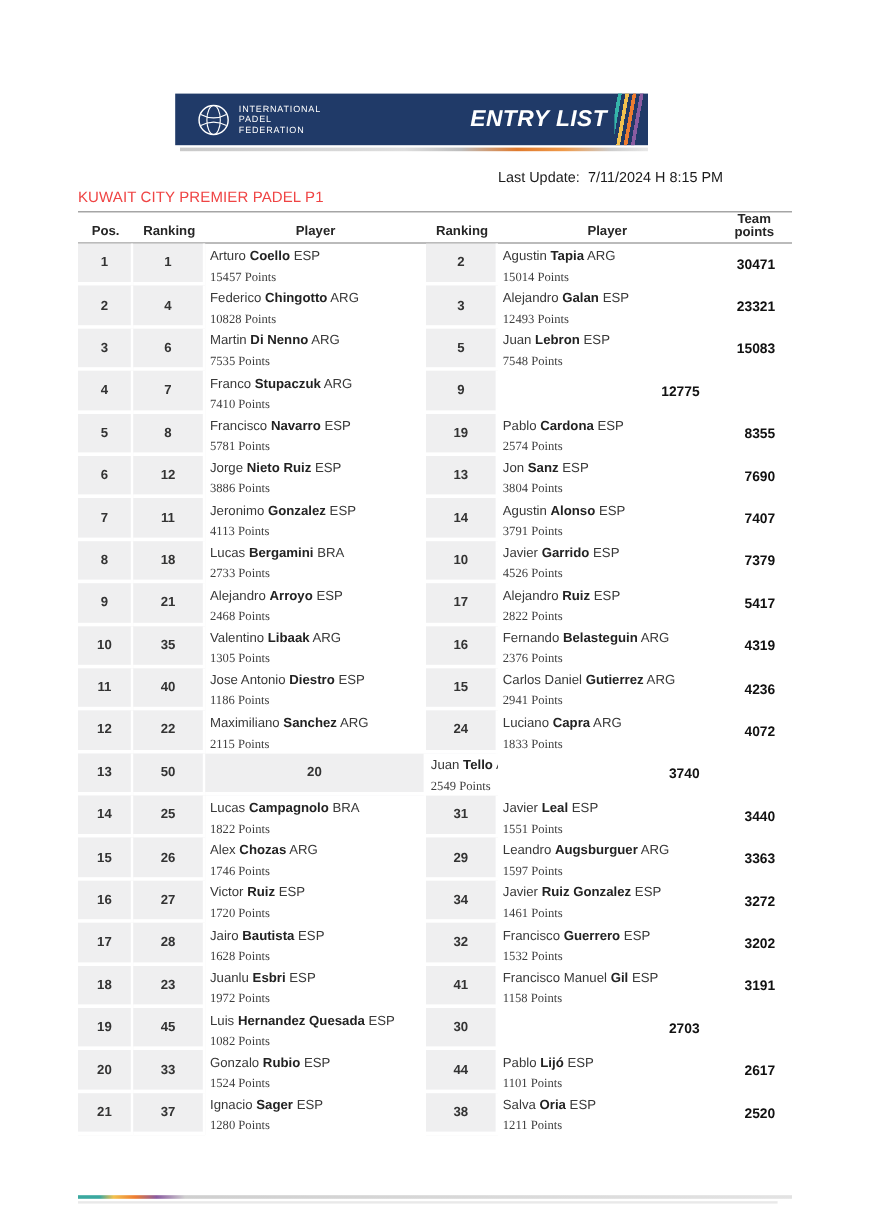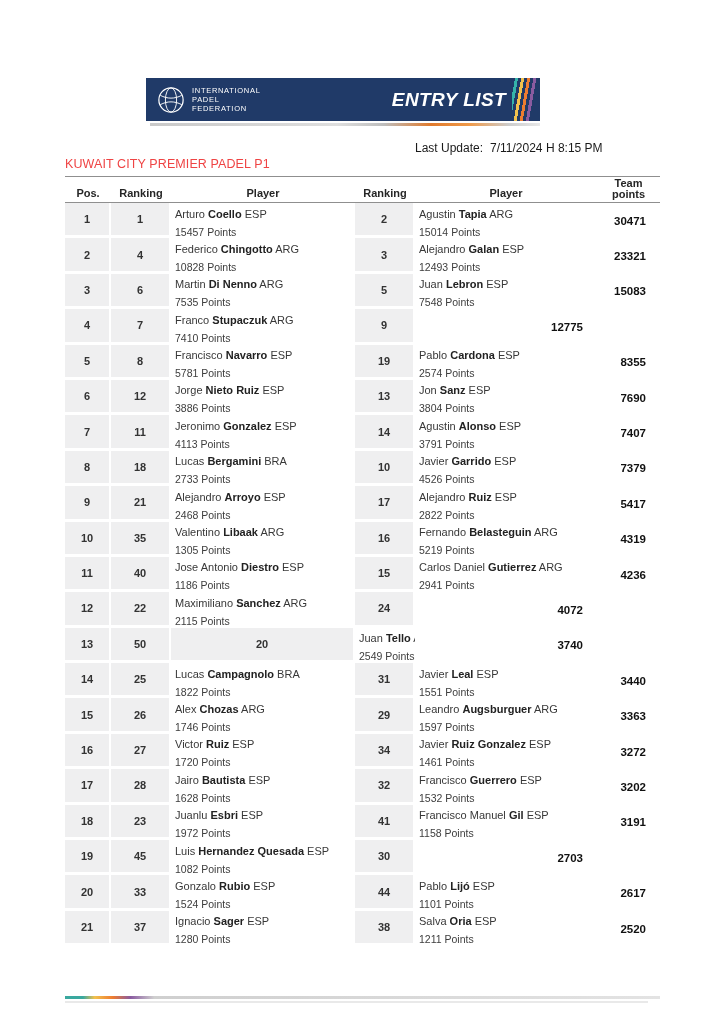--- a/index.html
+++ b/index.html
@@ -8,21 +8,21 @@
     width:724px; height:1024px; position:relative; overflow:hidden;
     font-family:"Liberation Sans", sans-serif; color:#333;
   }
   .page { position:absolute; inset:0; background:#fff; }
 
   
   .banner {
     position:absolute; left:146px; top:78px; width:394px; height:43px;
     background:#203a68; display:flex; align-items:center;
   }
-  .logo { display:flex; align-items:center; gap:7px; padding-left:11px; }
+  .logo { display:flex; align-items:center; gap:7px; padding-left:18px; }
   .logo-icon svg { display:block; }
   .logo-text { color:#fff; font-size:7.5px; line-height:9px; letter-spacing:0.7px; font-weight:400; }
   .banner-title {
     position:absolute; right:34px; top:11px; color:#fff;
     font-size:19px; font-weight:700; font-style:italic; letter-spacing:0.4px;
   }
   .banner-stripes {
     position:absolute; right:0; top:0; width:28px; height:43px;
     background:linear-gradient(100deg,
       transparent 0 3px, #35b4aa 3px 6px,
@@ -55,21 +55,21 @@
 
   .tr { display:grid; grid-template-columns:46px 60px 184px 60px 182px 63px; height:35.4px; }
   .td.gray {
     background:#efeff0; border-right:2px solid #fff; border-bottom:3px solid #fff;
     display:flex; align-items:center; justify-content:center;
     font-size:11px; font-weight:700; color:#333;
   }
   .td.player { padding:3.5px 0 0 4px; overflow:hidden; }
   .pname { font-size:11px; line-height:14px; color:#383838; white-space:nowrap; }
   .pname .b { font-weight:700; color:#222; }
-  .ppoints { font-size:10.5px; line-height:14px; margin-top:4px; color:#3d3d3d; }
+  .ppoints { font-size:10.5px; line-height:14px; margin-top:4px; color:#3d3d3d;font-family:Liberation Serif, serif; }
   .td.team {
     display:flex; align-items:center; justify-content:flex-end;
     padding-right:14px; font-size:11.5px; font-weight:700; color:#111;
   }
 
   
   .footer { position:absolute; left:65px; top:996px; width:595px; }
   .footer .f1 {
     height:3px;
     background:linear-gradient(90deg,#3aa89f 0%,#3aa89f 3%,#f2c14e 5%,#ee7c30 8%,#8a5ba0 11%,#cfcfcf 15%,#e3e3e3 100%);
@@ -331,21 +331,21 @@
       <div class="ppoints">
         <span>1305</span> <span>Points</span>
       </div>
     </div>
     <div class="td gray">16</div>
     <div class="td player">
       <div class="pname">
         <span>Fernando</span> <span class="b">Belasteguin</span> <span>ARG</span>
       </div>
       <div class="ppoints">
-        <span>5219</span> <span>Points</span>
+        <span>2376</span> <span>Points</span>
       </div>
     </div>
     <div class="td team">4319</div>
   </div>
 
   <div class="tr">
     <div class="td gray">11</div>
     <div class="td gray">40</div>
     <div class="td player">
       <div class="pname">
@@ -372,20 +372,28 @@
     <div class="td gray">22</div>
     <div class="td player">
       <div class="pname">
         <span>Maximiliano</span> <span class="b">Sanchez</span> <span>ARG</span>
       </div>
       <div class="ppoints">
         <span>2115</span> <span>Points</span>
       </div>
     </div>
     <div class="td gray">24</div>
+    <div class="td player">
+      <div class="pname">
+        <span>Luciano</span> <span class="b">Capra</span> <span>ARG</span>
+      </div>
+      <div class="ppoints">
+        <span>1833</span> <span>Points</span>
+      </div>
+    </div>
     <div class="td team">4072</div>
   </div>
 
   <div class="tr">
     <div class="td gray">13</div>
     <div class="td gray">50</div>
     <div class="td gray">20</div>
     <div class="td player">
       <div class="pname">
         <span>Juan</span> <span class="b">Tello</span> <span>ARG</span>

